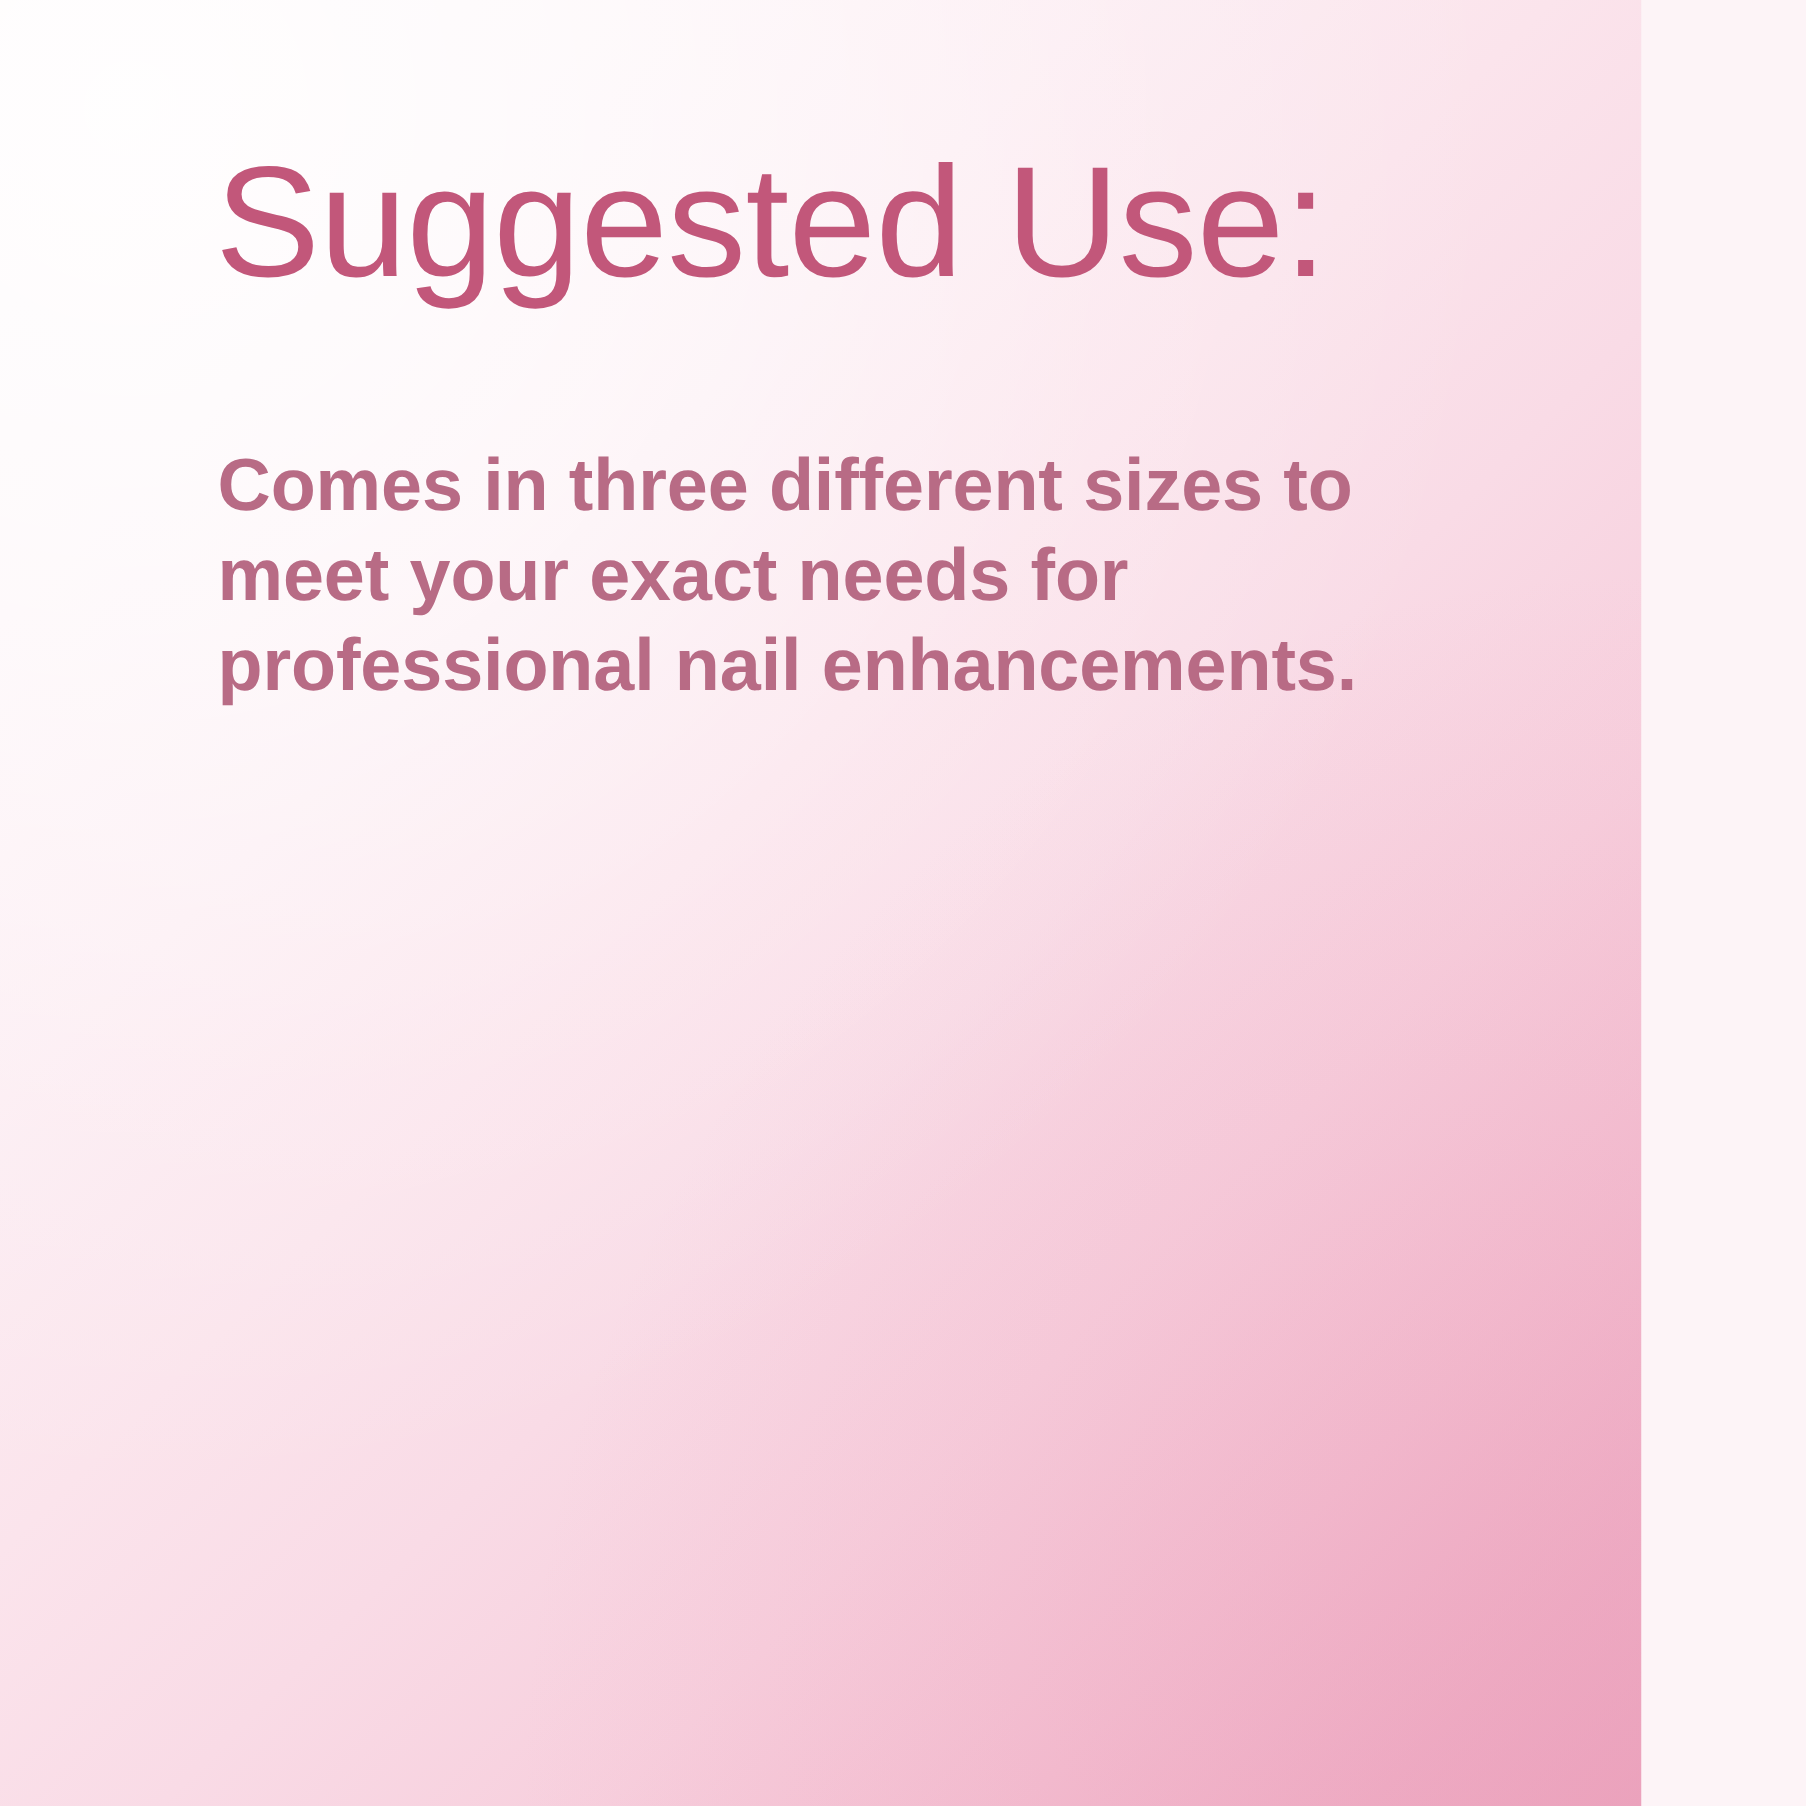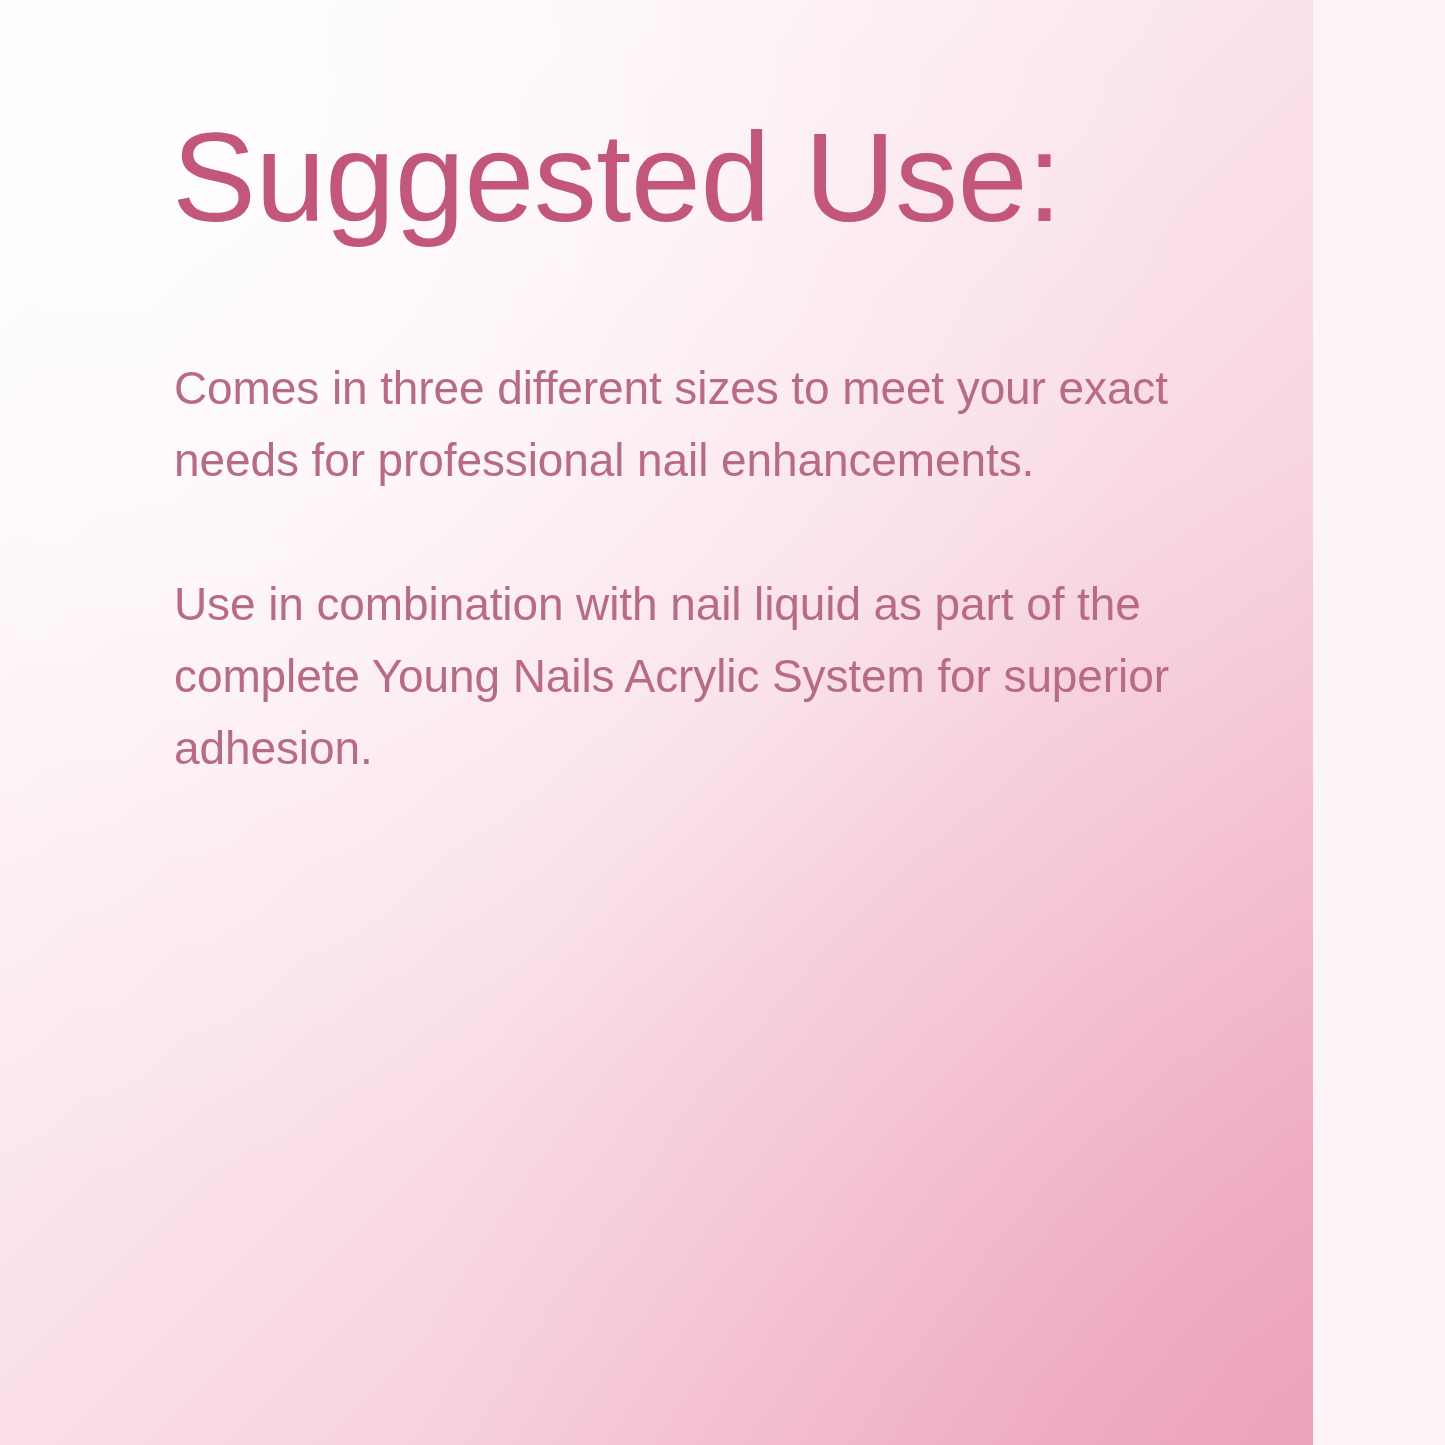--- a/index.html
+++ b/index.html
@@ -72,23 +72,23 @@
   }
 
   #body-copy {
     position: absolute;
     top: 352px;
     left: 2px;
     width: 1048px;
   }
 
   .body-paragraph {
-    font-size: 46px;
+    font-size: 59px;
     line-height: 72px;
-    font-weight: 400;
+    font-weight: 700;
     letter-spacing: -0.1px;
     color: #b86b85;
   }
 
   .body-paragraph + .body-paragraph {
     margin-top: 72px;
   }
 </style>
 </head>
 <body>
@@ -96,17 +96,16 @@
 <div id="infographic-card">
 
   <div id="gradient-overlay"></div>
 
   <div id="content-wrapper">
 
     <h1 id="page-title">Suggested Use:</h1>
 
     <div id="body-copy">
       <p class="body-paragraph">Comes in three different sizes to meet your exact needs for professional nail enhancements.</p>
-      <p class="body-paragraph">Use in combination with nail liquid as part of the complete Young Nails Acrylic System for superior adhesion.</p>
     </div>
 
   </div>
 </div>
 
 </body></html>

